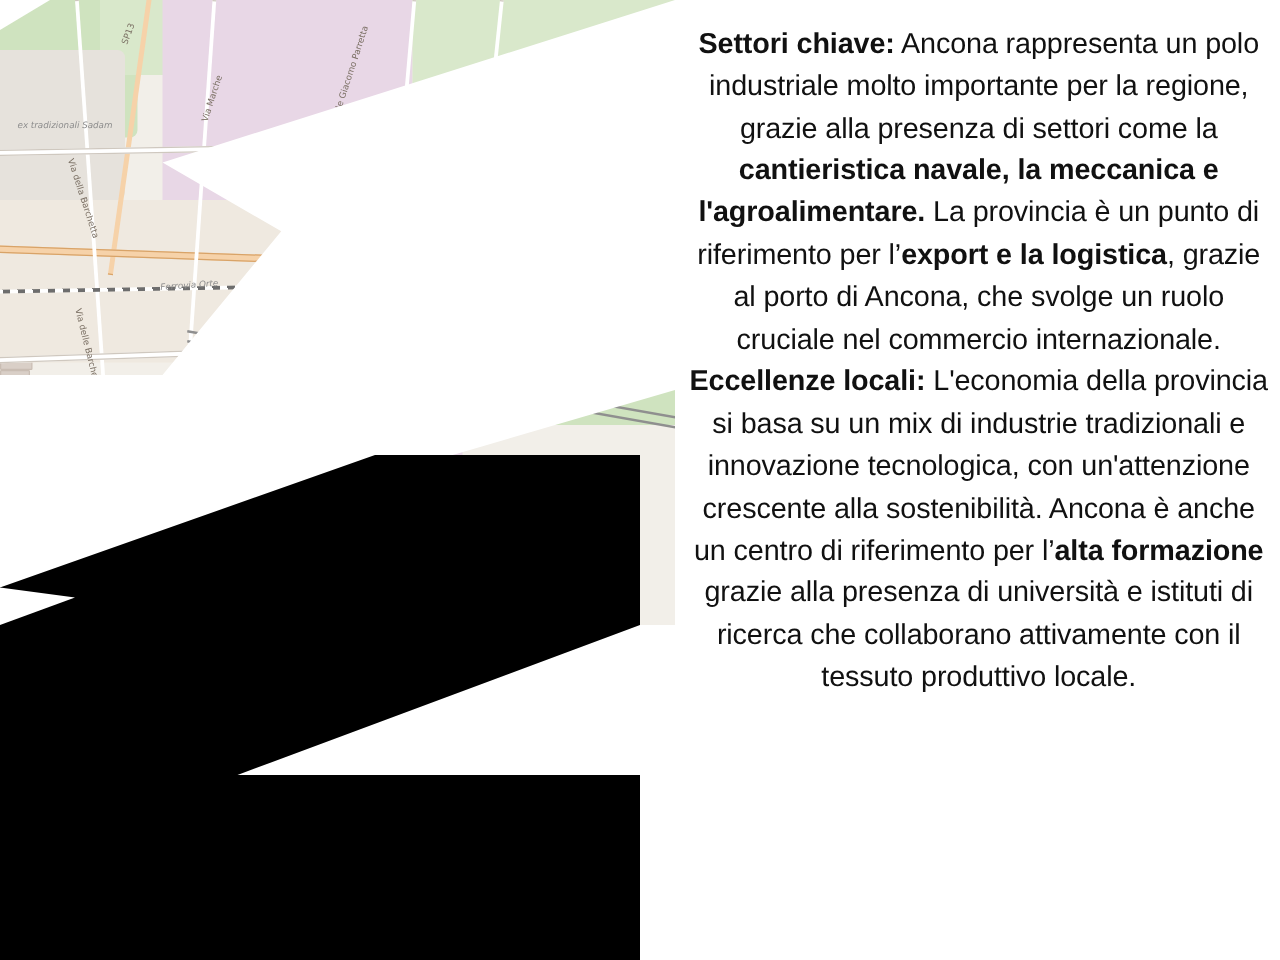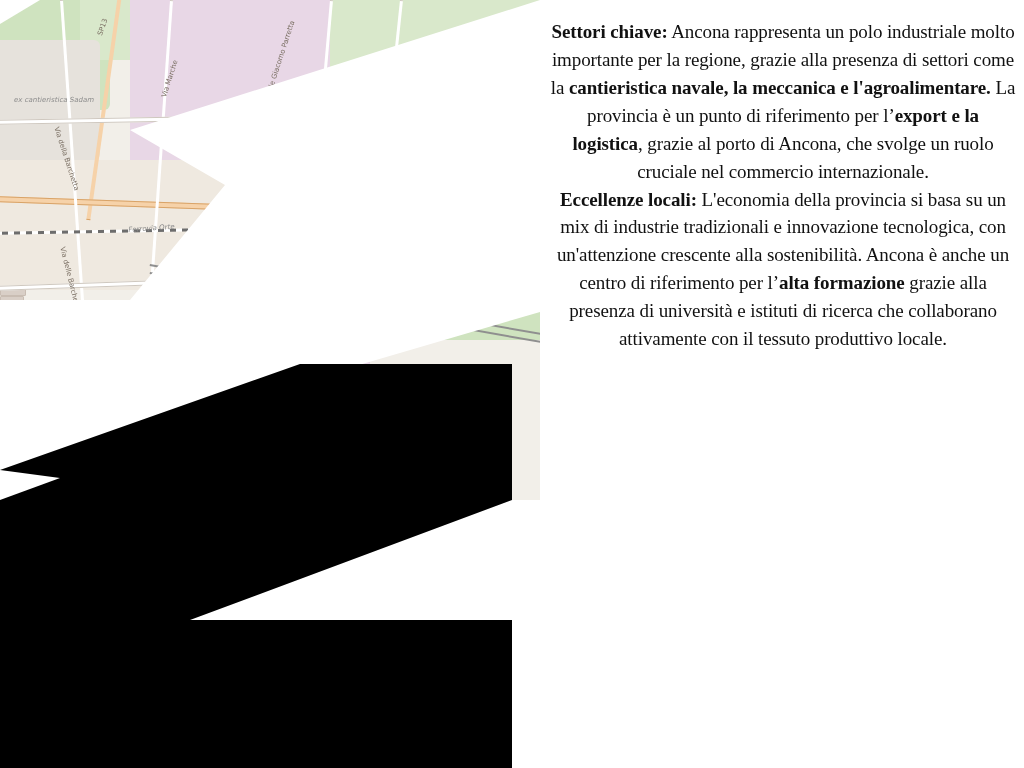--- a/index.html
+++ b/index.html
@@ -114,22 +114,22 @@
     left: 540px;
     top: 0;
     width: 484px;
     height: 768px;
     padding: 18px 8px 10px 10px;
     box-sizing: border-box;
     text-align: center;
   }
 
   .para {
-    font-family: Liberation Serif, serif;
-    font-size: 19px;
+    font-family: Liberation Sans, sans-serif;
+    font-size: 23px;
     line-height: 1.47;
     color: #111111;
     letter-spacing: -0.1px;
     margin: 0;
     text-align: center;
   }
   .para + .para { margin-top: 0px; }
   .b { font-weight: bold; }
 </style>
 </head>
@@ -180,21 +180,21 @@
       <div class="road-red" style="left:-10px; top:330px; width:120px; height:7px; transform: rotate(-6deg);"></div>
       <div class="road-red" style="left:40px; top:300px; width:7px; height:210px; transform: rotate(4deg);"></div>
       <div class="road-red" style="left:36px; top:352px; width:90px; height:5px; transform: rotate(14deg);"></div>
       <div class="rail-dash" style="left:-10px; top:232px; width:560px; height:3px; transform: rotate(-1deg);"></div>
       <div class="rail" style="left:150px; top:264px; width:400px; height:2px; transform: rotate(10deg);"></div>
       <div class="rail" style="left:150px; top:272px; width:400px; height:2px; transform: rotate(10deg);"></div>
 
       <div class="maplabel road-name" style="left:96px;  top:34px;  transform:rotate(-70deg);">SP13</div>
       <div class="maplabel road-name" style="left:60px;  top:126px; transform:rotate(72deg);">Via della Barchetta</div>
       <div class="maplabel road-name" style="left:160px; top:96px;  transform:rotate(-72deg);">Via Marche</div>
-      <div class="maplabel area-name" style="left:14px;  top:96px;">ex cantieristica Sadam</div>
+      <div class="maplabel area-name" style="left:14px;  top:96px;">ex tradizionali Sadam</div>
       <div class="maplabel road-name" style="left:264px; top:96px;  transform:rotate(-72deg);">Viale Giacomo Parretta</div>
       <div class="maplabel road-name" style="left:330px; top:118px; transform:rotate(-72deg);">Via Ancona Vera</div>
       <div class="maplabel road-name" style="left:398px; top:120px; transform:rotate(-72deg);">SP3</div>
       <div class="maplabel area-name" style="left:128px; top:226px; transform:rotate(-4deg);">Ferrovia Orte</div>
       <div class="maplabel road-name" style="left:66px;  top:246px; transform:rotate(76deg);">Via delle Barchetta</div>
       <div class="maplabel road-name" style="left:366px; top:262px; transform:rotate(-74deg);">Via Marche</div>
       <div class="maplabel road-name" style="left:6px;   top:330px; transform:rotate(-78deg);">Sorio</div>
       <div class="maplabel road-name" style="left:92px;  top:330px; transform:rotate(74deg);">Montorso</div>
       <div class="maplabel road-name" style="left:22px;  top:386px; transform:rotate(66deg);">Via Flaminia SN</div>
       <div class="maplabel road-name" style="left:82px;  top:352px; transform:rotate(74deg);">SP13</div>

